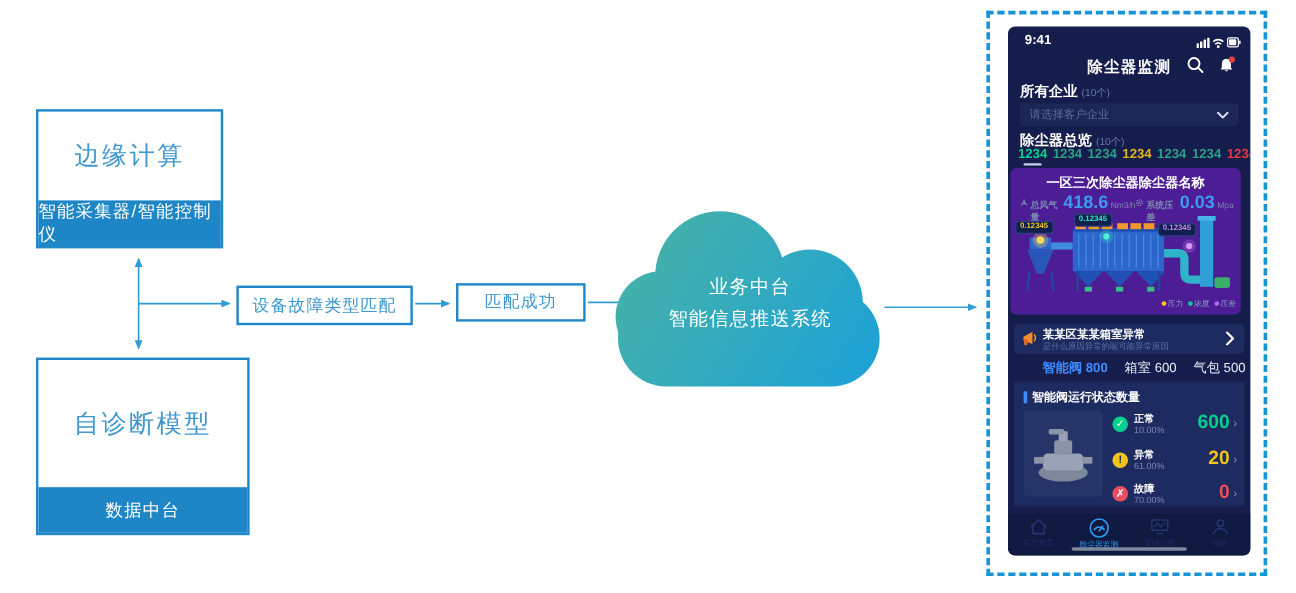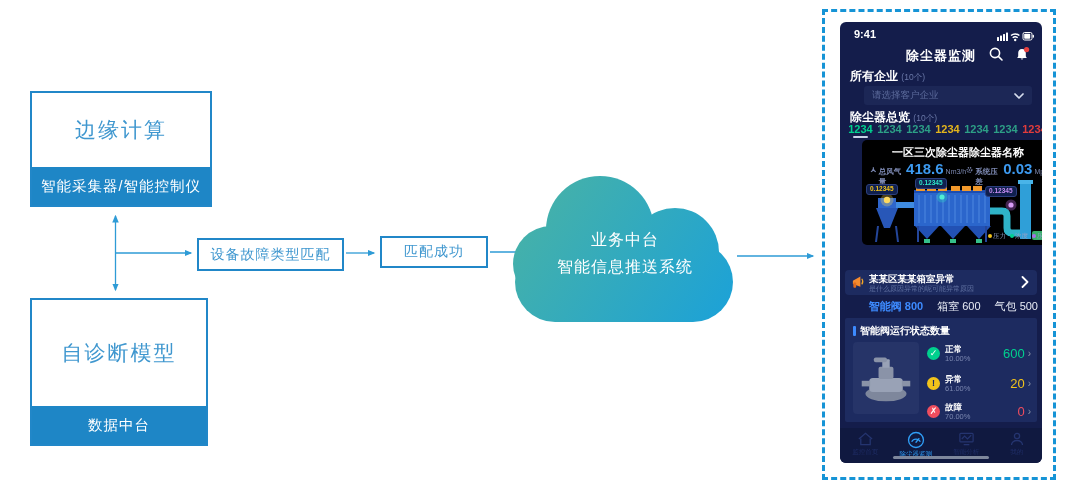--- a/index.html
+++ b/index.html
@@ -3,21 +3,21 @@
 <meta charset="utf-8">
 <style>
   * { margin:0; padding:0; box-sizing:border-box; }
   html,body { width:1080px; height:494px; background:#ffffff; font-family:"Liberation Sans","DejaVu Sans",sans-serif; overflow:hidden; }
   #stage { position:relative; width:1080px; height:494px; background:#fff; }
 
   
   .flow-box { position:absolute; border:2px solid #2187c8; background:#fff; display:flex; flex-direction:column; }
   .flow-box .fb-title { flex:1; display:flex; align-items:center; justify-content:center; color:#3f97cf; font-size:21px; letter-spacing:2px; }
   .flow-box .fb-band { height:38px; background:#1e86c6; color:#fff; font-size:14.5px; display:flex; align-items:center; justify-content:center; letter-spacing:1px; }
-  #edge-box { left:30px; top:91px; width:182px; height:116px; }
+  #edge-box { left:30px; top:91px; width:156px; height:116px; }
   #model-box { left:30px; top:298px; width:178px; height:148px; }
   .small-box { position:absolute; border:2px solid #2187c8; background:#fff; color:#3f97cf; font-size:14px; display:flex; align-items:center; justify-content:center; letter-spacing:1px; }
   #match-box { left:197px; top:238px; width:147px; height:33px; }
   #success-box { left:380px; top:236px; width:108px; height:32px; }
 
   #cloud { position:absolute; left:503px; top:168px; width:244px; height:164px; }
   #cloud svg { position:absolute; inset:0; }
   #cloud .cloud-text { position:absolute; left:0; right:0; top:58px; text-align:center; color:#fff; font-size:16px; line-height:27px; letter-spacing:1px; }
 
   #arrows { position:absolute; inset:0; pointer-events:none; }
@@ -31,28 +31,28 @@
   .sb-icons { right:8px; top:6px; }
 
   .app-title { left:0; right:0; top:25px; text-align:center; font-size:13px; font-weight:bold; letter-spacing:1px; }
   .icon-btn { top:24px; width:16px; height:16px; }
   .search-pos { right:38px; }
   .bell-pos { right:12px; }
 
   .sec-label { left:10px; font-size:12px; font-weight:bold; }
   .sec-count { font-size:8.5px; font-weight:normal; color:#6a78a8; }
 
-  .dropdown { left:24px; right:10px; top:64px; height:19px; background:#1c2756; border-radius:3px; display:flex; align-items:center; padding:0 8px; }
+  .dropdown { left:10px; right:10px; top:64px; height:19px; background:#1c2756; border-radius:3px; display:flex; align-items:center; padding:0 8px; }
   .dropdown .dd-text { font-size:9.5px; color:#5c6b9c; flex:1; }
 
   .counters { left:6px; top:101px; right:0; height:18px; display:flex; overflow:hidden; }
   .counter { width:29px; text-align:center; font-size:11px; font-weight:bold; flex:0 0 auto; }
   .counter .u { width:15px; height:2px; background:#c9d2e8; margin:1px auto 0; border-radius:1px; }
 
-  .card { left:22px; top:118px; width:192px; height:105px; background:#000000; border-radius:5px; }
+  .card { left:2px; top:118px; width:192px; height:122px; background:#4c1d95; border-radius:5px; }
   .card-title { left:0; right:0; top:5px; text-align:center; font-size:11px; font-weight:bold; }
   .stats { left:8px; right:6px; top:20px; height:16px; display:flex; justify-content:space-between; align-items:baseline; }
   .stat { display:flex; align-items:baseline; gap:2px; }
   .stat .s-label { font-size:7.5px; color:#7b87b0; }
   .stat .s-value { font-size:15px; font-weight:bold; color:#3d9af0; }
   .stat .s-unit { font-size:7px; color:#7b87b0; }
   .illustration { left:2px; top:38px; width:188px; height:70px; }
   .ill-badge { position:absolute; background:#10204e; border:1px solid #2c3f7e; border-radius:3px; font-size:6.5px; font-weight:bold; padding:1px 3px; line-height:1; }
   .badge-yellow { left:2px; top:6px; color:#f2c31b; }
   .badge-teal { left:51px; top:0px; color:#2ee6c8; }
@@ -71,21 +71,21 @@
 
   .status-panel { left:5px; top:296px; width:192px; height:104px; background:#1d2b60; border-radius:2px; }
   .panel-header { left:8px; top:6px; display:flex; align-items:center; gap:4px; font-size:10px; font-weight:bold; }
   .panel-header .bar { width:3px; height:10px; background:#3d8bff; border-radius:1px; }
   .valve-panel { left:8px; top:24px; width:66px; height:72px; background:#263468; border-radius:4px; display:flex; align-items:center; justify-content:center; }
   .s-row { left:82px; right:6px; height:26px; display:flex; align-items:center; }
   .s-icon { width:13px; height:13px; border-radius:50%; display:flex; align-items:center; justify-content:center; font-size:9px; font-weight:bold; flex:0 0 auto; }
   .s-texts { margin-left:5px; flex:1; }
   .s-label { font-size:8.5px; font-weight:bold; line-height:10px; }
   .s-pct { font-size:7.5px; color:#7b87b0; line-height:9px; }
-  .s-val { font-size:13px; font-weight:normal; }
+  .s-val { font-size:16px; font-weight:bold; }
   .s-chev { font-size:10px; color:#8a93a6; margin-left:3px; }
 
   .bottom-nav { left:0; right:0; top:406px; height:35px; background:#101940; display:flex; }
   .nav-item { flex:1; display:flex; flex-direction:column; align-items:center; padding-top:3px; gap:1px; }
   .nav-label { font-size:6.5px; color:#1f2d66; }
   .nav-item.active .nav-label { color:#2f9df5; }
   .home-indicator { left:53px; top:434px; width:96px; height:3px; background:#7e879c; border-radius:2px; }
 </style>
 </head>
 <body>

